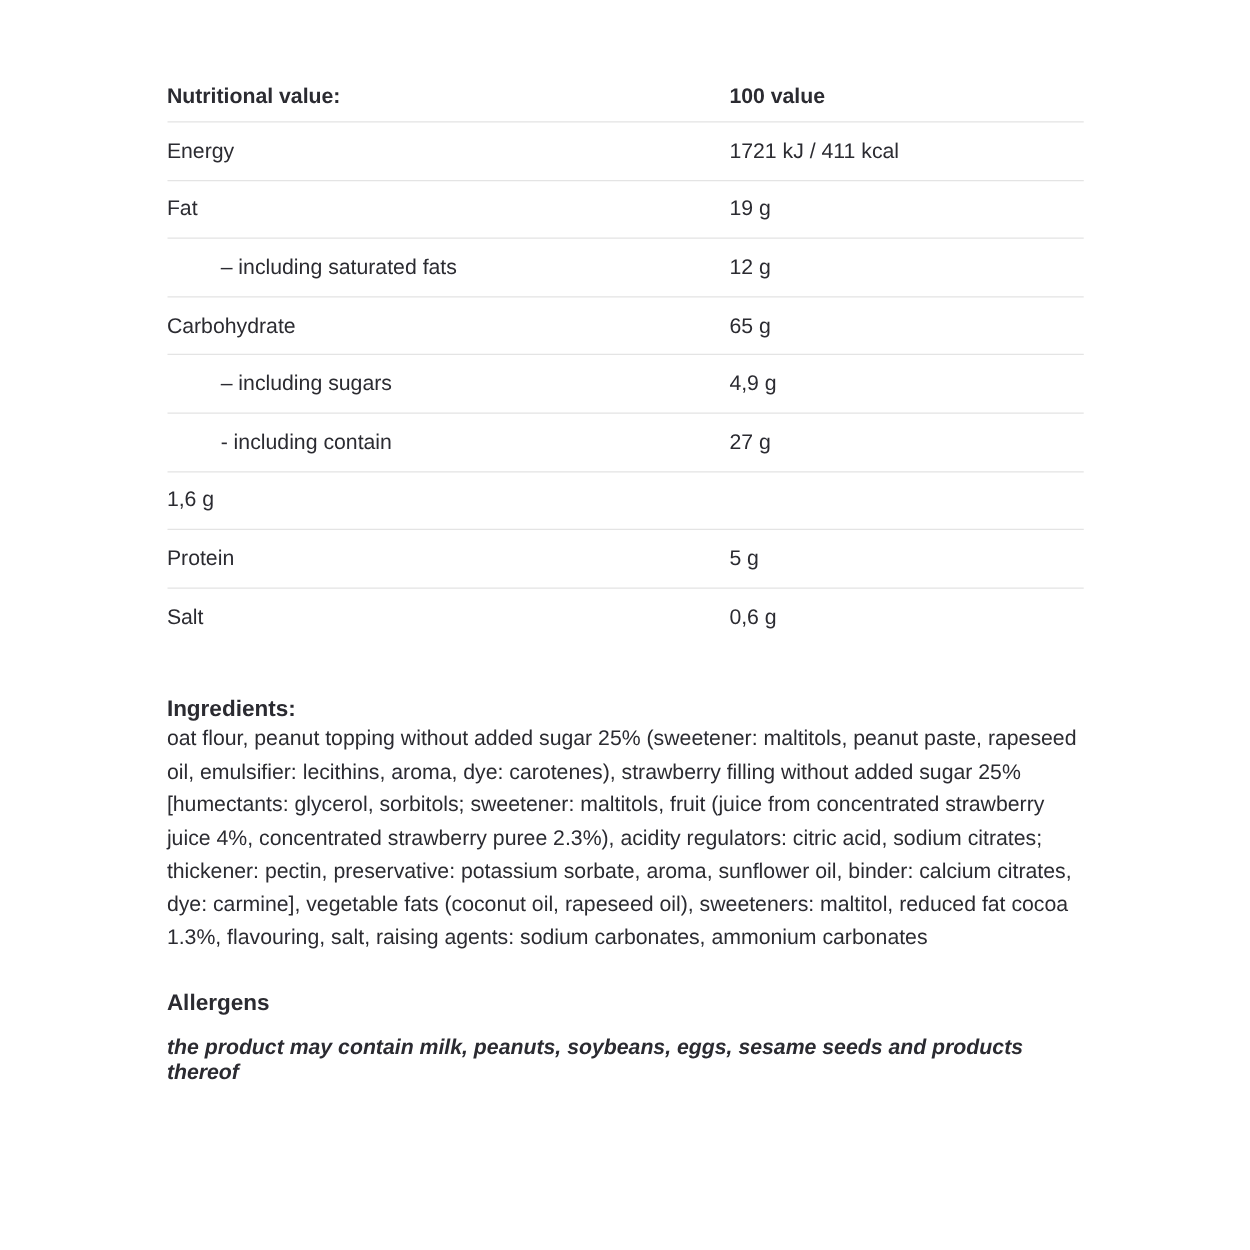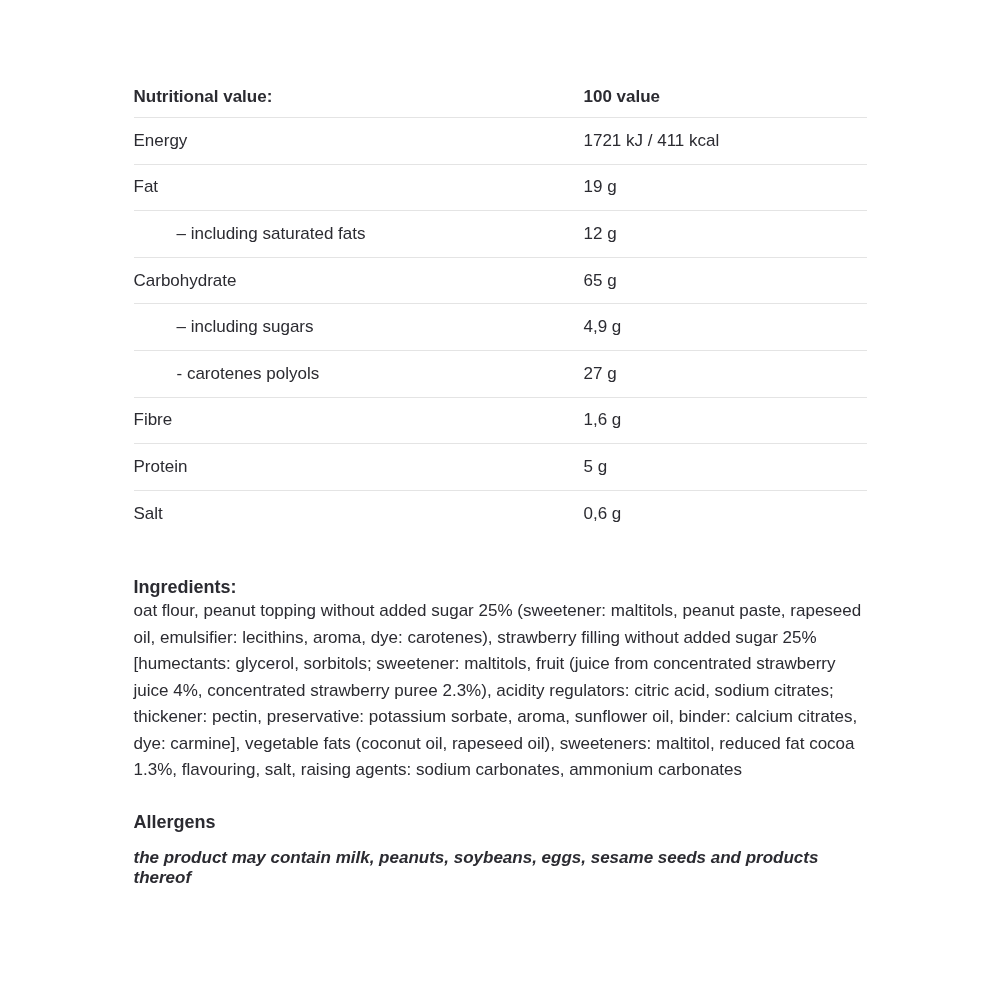--- a/index.html
+++ b/index.html
@@ -6,21 +6,21 @@
   html, body {
     width: 1000px;
     height: 1000px;
     background: #ffffff;
     font-family: "Liberation Sans", sans-serif;
     color: #2b2b31;
   }
   .page {
     width: 733px;
     margin: 0 auto;
-    padding-top: 76px;
+    padding-top: 56px;
   }
 
   
   .nutrition { width: 100%; }
   .row {
     display: flex;
     align-items: center;
     height: 46.6px;
     border-bottom: 1px solid #e4e4e4;
     font-size: 17px;
@@ -81,26 +81,25 @@
       <div class="cell label">Carbohydrate</div>
       <div class="cell value">65 g</div>
     </div>
 
     <div class="row indent">
       <div class="cell label">– including sugars</div>
       <div class="cell value">4,9 g</div>
     </div>
 
     <div class="row indent">
-      <div class="cell label">- carotenes polyols</div>
+      <div class="cell label">- including contain</div>
       <div class="cell value">27 g</div>
     </div>
 
     <div class="row">
-      <div class="cell label">Fibre</div>
       <div class="cell value">1,6 g</div>
     </div>
 
     <div class="row">
       <div class="cell label">Protein</div>
       <div class="cell value">5 g</div>
     </div>
 
     <div class="row">
       <div class="cell label">Salt</div>

